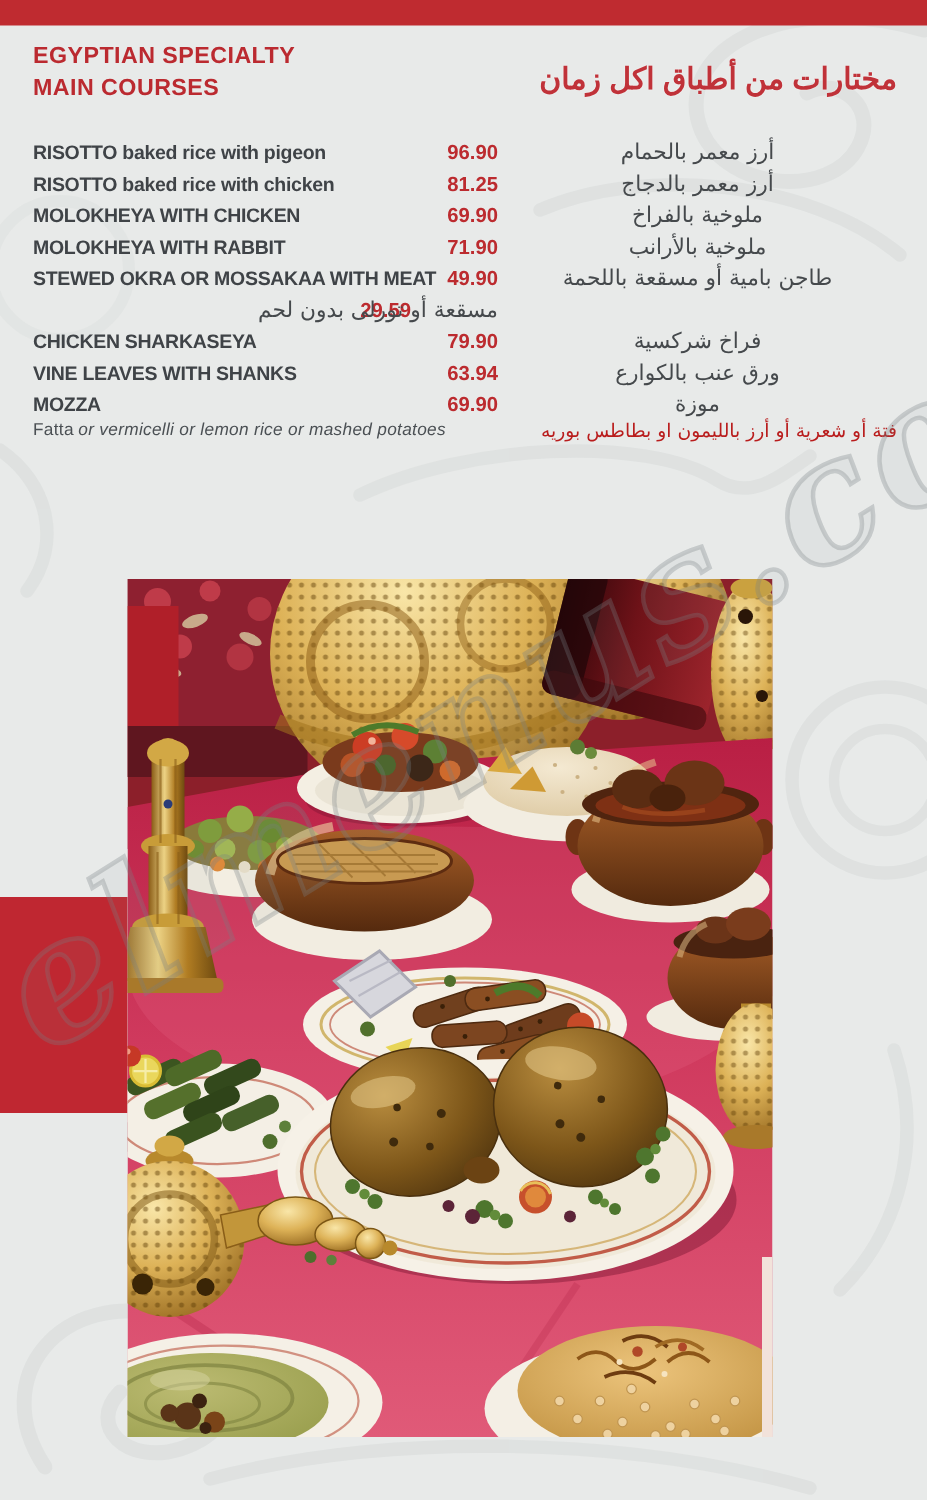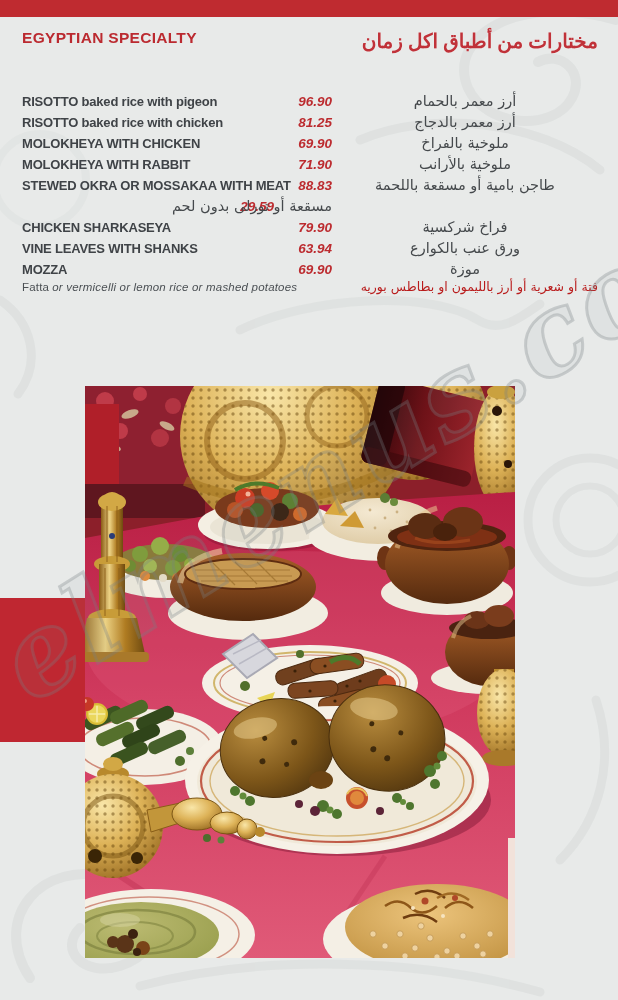--- a/index.html
+++ b/index.html
@@ -5,26 +5,26 @@
   html,body{margin:0;padding:0;}
   body{background:#cfd2d1;font-family:"Liberation Sans",sans-serif;}
   .page{position:relative;width:618px;height:1000px;margin:0 auto;background:#e8eae9;overflow:hidden;}
 
   .bg-swirls{position:absolute;inset:0;z-index:0;}
 
   .top-bar{position:absolute;left:0;top:0;width:618px;height:17px;background:#bf2b30;z-index:2;}
 
   .header{position:absolute;top:27px;left:22px;right:20px;display:flex;justify-content:space-between;align-items:flex-start;z-index:2;}
   .title-en{color:#bb2a30;font-weight:700;font-size:15.5px;line-height:21px;letter-spacing:.3px;}
-  .title-ar{direction:rtl;color:#c03239;font-family:Liberation Serif, serif;font-weight:700;font-size:20px;line-height:26px;margin-top:1px;text-shadow:0 0 1px rgba(255,255,255,.8);}
+  .title-ar{direction:rtl;color:#c03239;font-family:Liberation Sans, sans-serif;font-weight:700;font-size:20px;line-height:26px;margin-top:13px;text-shadow:0 0 1px rgba(255,255,255,.8);}
 
   .menu-list{position:absolute;top:91px;left:22px;right:20px;z-index:2;}
   .menu-row{display:grid;grid-template-columns:252px 58px 1fr;align-items:baseline;height:21px;}
   .item-name{font-weight:700;font-size:13px;line-height:21px;color:#3f4347;letter-spacing:-.2px;white-space:nowrap;}
-  .item-price{font-weight:700;font-size:13.5px;line-height:21px;color:#bc2b2f;text-align:right;font-style:italic;}
+  .item-price{font-weight:700;font-size:13.5px;line-height:21px;color:#bc2b2f;text-align:right;}
   .item-ar{direction:rtl;text-align:center;font-family:"DejaVu Sans",sans-serif;font-size:14.5px;line-height:21px;color:#45494c;white-space:nowrap;}
 
   .note-row{position:absolute;top:279px;left:22px;right:20px;display:flex;justify-content:space-between;align-items:center;z-index:2;}
   .note-en{font-size:11.5px;color:#4b5054;letter-spacing:.2px;}
   .note-en .rest{font-style:italic;margin-left:3px;}
   .note-ar{direction:rtl;font-family:"DejaVu Sans",sans-serif;font-size:12.5px;color:#b91c1c;}
 
   .red-block{position:absolute;left:0;top:598px;width:85px;height:144px;background:#bf2731;z-index:1;}
 
   .photo{position:absolute;left:85px;top:386px;width:430px;height:572px;z-index:1;}
@@ -53,20 +53,21 @@
       <path d="M 560 860 C 600 820 616 760 596 700" stroke-width="9"></path>
       <circle cx="40" cy="180" r="46" stroke-width="8" opacity=".6"></circle>
     </g>
   </svg>
 
   <div class="top-bar"></div>
 
   <div class="header">
     <div class="title-en">
       <div>EGYPTIAN SPECIALTY</div>
+      <div>MAIN COURSES</div>
     </div>
     <div class="title-ar" dir="rtl">مختارات من أطباق اكل زمان</div>
   </div>
 
   <div class="menu-list">
     <div class="menu-row">
       <span class="item-name">RISOTTO baked rice with pigeon</span>
       <span class="item-price">96.90</span>
       <span class="item-ar">أرز معمر بالحمام</span>
     </div>
@@ -80,21 +81,21 @@
       <span class="item-price">69.90</span>
       <span class="item-ar">ملوخية بالفراخ</span>
     </div>
     <div class="menu-row">
       <span class="item-name">MOLOKHEYA WITH RABBIT</span>
       <span class="item-price">71.90</span>
       <span class="item-ar">ملوخية بالأرانب</span>
     </div>
     <div class="menu-row">
       <span class="item-name">STEWED OKRA OR MOSSAKAA WITH MEAT</span>
-      <span class="item-price">88.83</span>
+      <span class="item-price">49.90</span>
       <span class="item-ar">طاجن بامية أو مسقعة باللحمة</span>
     </div>
     <div class="menu-row">
       <span class="item-price">29.59</span>
       <span class="item-ar">مسقعة أو تورلى بدون لحم</span>
     </div>
     <div class="menu-row">
       <span class="item-name">CHICKEN SHARKASEYA</span>
       <span class="item-price">79.90</span>
       <span class="item-ar">فراخ شركسية</span>

